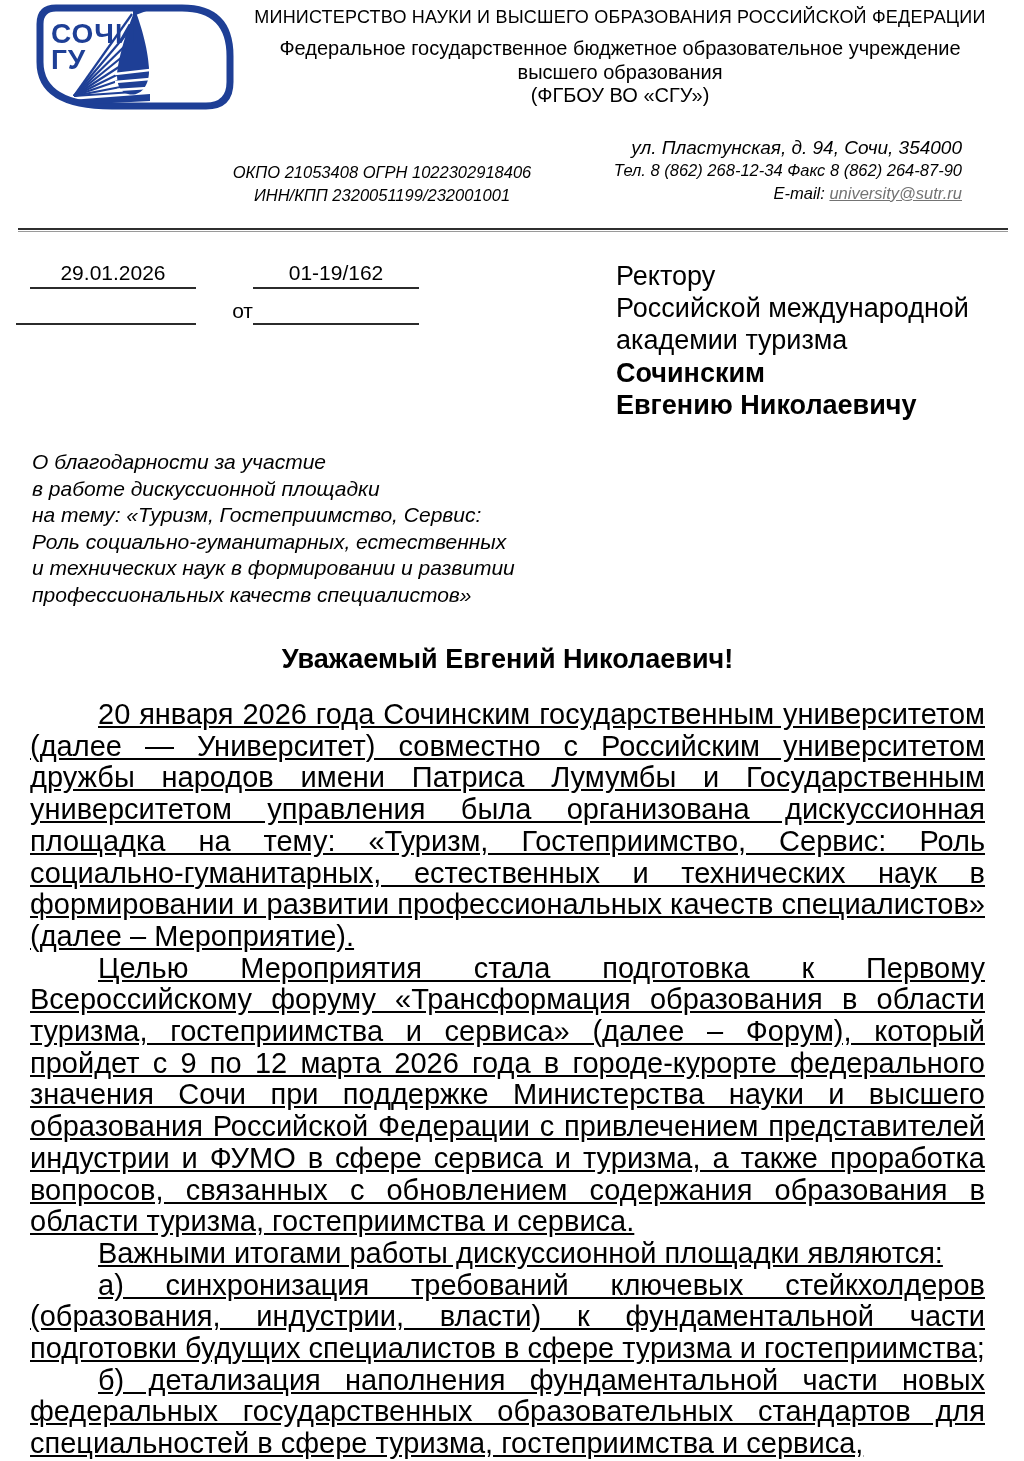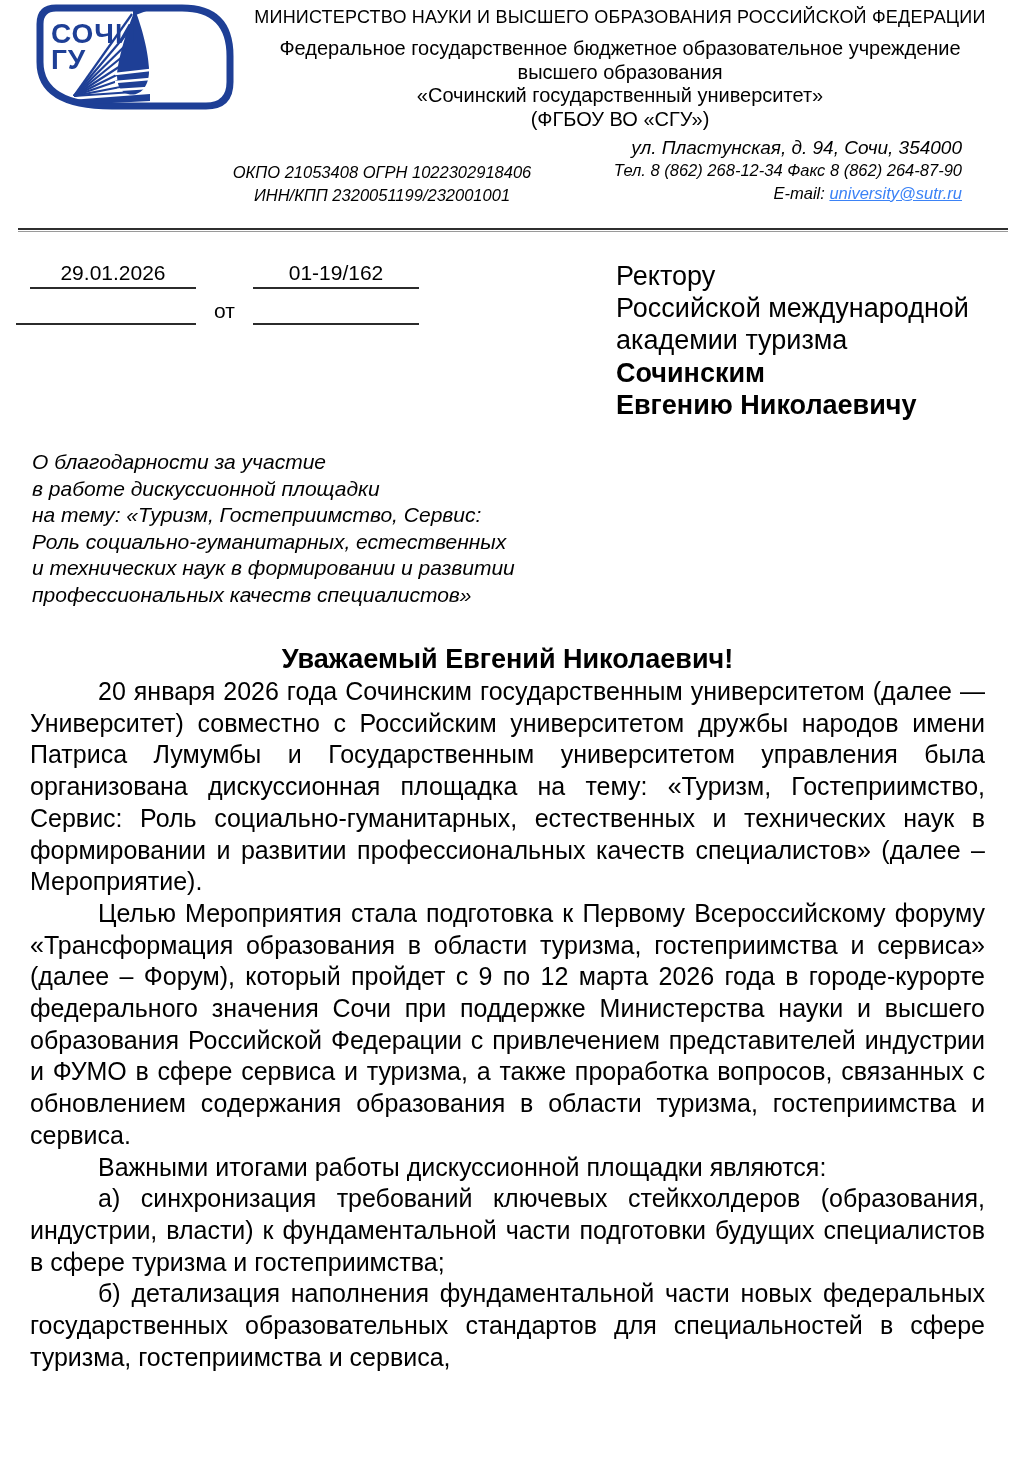--- a/index.html
+++ b/index.html
@@ -43,39 +43,39 @@
     text-align: center;
   }
   .phone-line {
     position: absolute; top: 161px; right: 62px;
     font-style: italic; font-size: 16.5px;
   }
   .email-line {
     position: absolute; top: 184px; right: 62px;
     font-style: italic; font-size: 16.5px;
   }
-  .email-link { color: #3b82f6; text-decoration: underline; cursor: pointer; }
+  .email-link { color: #737373; text-decoration: underline; cursor: pointer; }
 
   .divider {
     position: absolute; top: 228px; left: 18px; width: 990px;
     height: 1px;
     border-top: 2px solid #2f2f2f;
     border-bottom: 1px solid #9a9a9a;
   }
 
   
   .ref-block { position: absolute; left: 30px; top: 261px; font-size: 21px; }
   .ref-row { display: flex; align-items: flex-end; }
   .ref-cell {
     width: 166px; text-align: center;
     border-bottom: 2px solid #2b2b2b;
     padding-bottom: 2px;
     white-space: nowrap;
   }
-  .ref-gap { width: 57px; text-align: center; padding-bottom: 2px; }
+  .ref-gap { width: 57px; text-align: right; padding-bottom: 2px; }
   .ref-row2 { margin-top: 3px; height: 33px; }
   .ref-blank { width: 166px; border-bottom: 2px solid #2b2b2b; height: 31px; }
   .ref-blank.wide { margin-left: -14px; width: 180px; }
 
   
   .recipient {
     position: absolute; left: 616px; top: 260px; width: 370px;
     font-size: 27px; line-height: 32.2px;
   }
   .recipient .bold { font-weight: bold; }
@@ -86,23 +86,24 @@
     font-style: italic; font-size: 21px; line-height: 26.6px;
     white-space: nowrap;
   }
 
   
   .salutation {
     position: absolute; left: 30px; top: 644px; width: 955px;
     text-align: center; font-weight: bold; font-size: 27px;
   }
   .body-text {
-    position: absolute; left: 30px; top: 676px; width: 955px;
-    font-size: 25px; line-height: 31.7px;
+    position: absolute; left: 30px; top: 699px; width: 955px;
+    font-size: 29px; line-height: 31.7px;
     text-align: justify;
+    text-decoration: underline;
   }
   .body-text p { margin: 0; text-indent: 68px; }
 </style>
 </head>
 <body>
 
 <div class="page">
 
   <div class="logo">
     <svg viewBox="0 0 198 106" width="198" height="106">
@@ -128,21 +129,20 @@
       <path d="M 34 96 L 114 90 L 114 97 L 38 101 Z" fill="#1e3f96"></path>
       <text x="15" y="39" font-family="Liberation Sans, sans-serif" font-size="28" font-weight="bold" letter-spacing="1" fill="#1e3f96">СОЧИ</text>
       <text x="15" y="65" font-family="Liberation Sans, sans-serif" font-size="28" font-weight="bold" letter-spacing="1" fill="#1e3f96">ГУ</text>
     </svg>
   </div>
 
   <div class="org-block">
     <div class="ministry-line">МИНИСТЕРСТВО НАУКИ И ВЫСШЕГО ОБРАЗОВАНИЯ РОССИЙСКОЙ ФЕДЕРАЦИИ</div>
     <div class="org-line">Федеральное государственное бюджетное образовательное учреждение</div>
     <div class="org-line">высшего образования</div>
-    <div class="org-line">«Сочинский государственный университет»</div>
     <div class="org-line">(ФГБОУ ВО «СГУ»)</div>
   </div>
 
   <div class="contact-address">ул. Пластунская, д. 94, Сочи, 354000</div>
   <div class="codes-block">
     <div>ОКПО 21053408 ОГРН 1022302918406</div>
     <div>ИНН/КПП 2320051199/232001001</div>
   </div>
   <div class="phone-line">Тел. 8 (862) 268-12-34 Факс 8 (862) 264-87-90</div>
   <div class="email-line">

